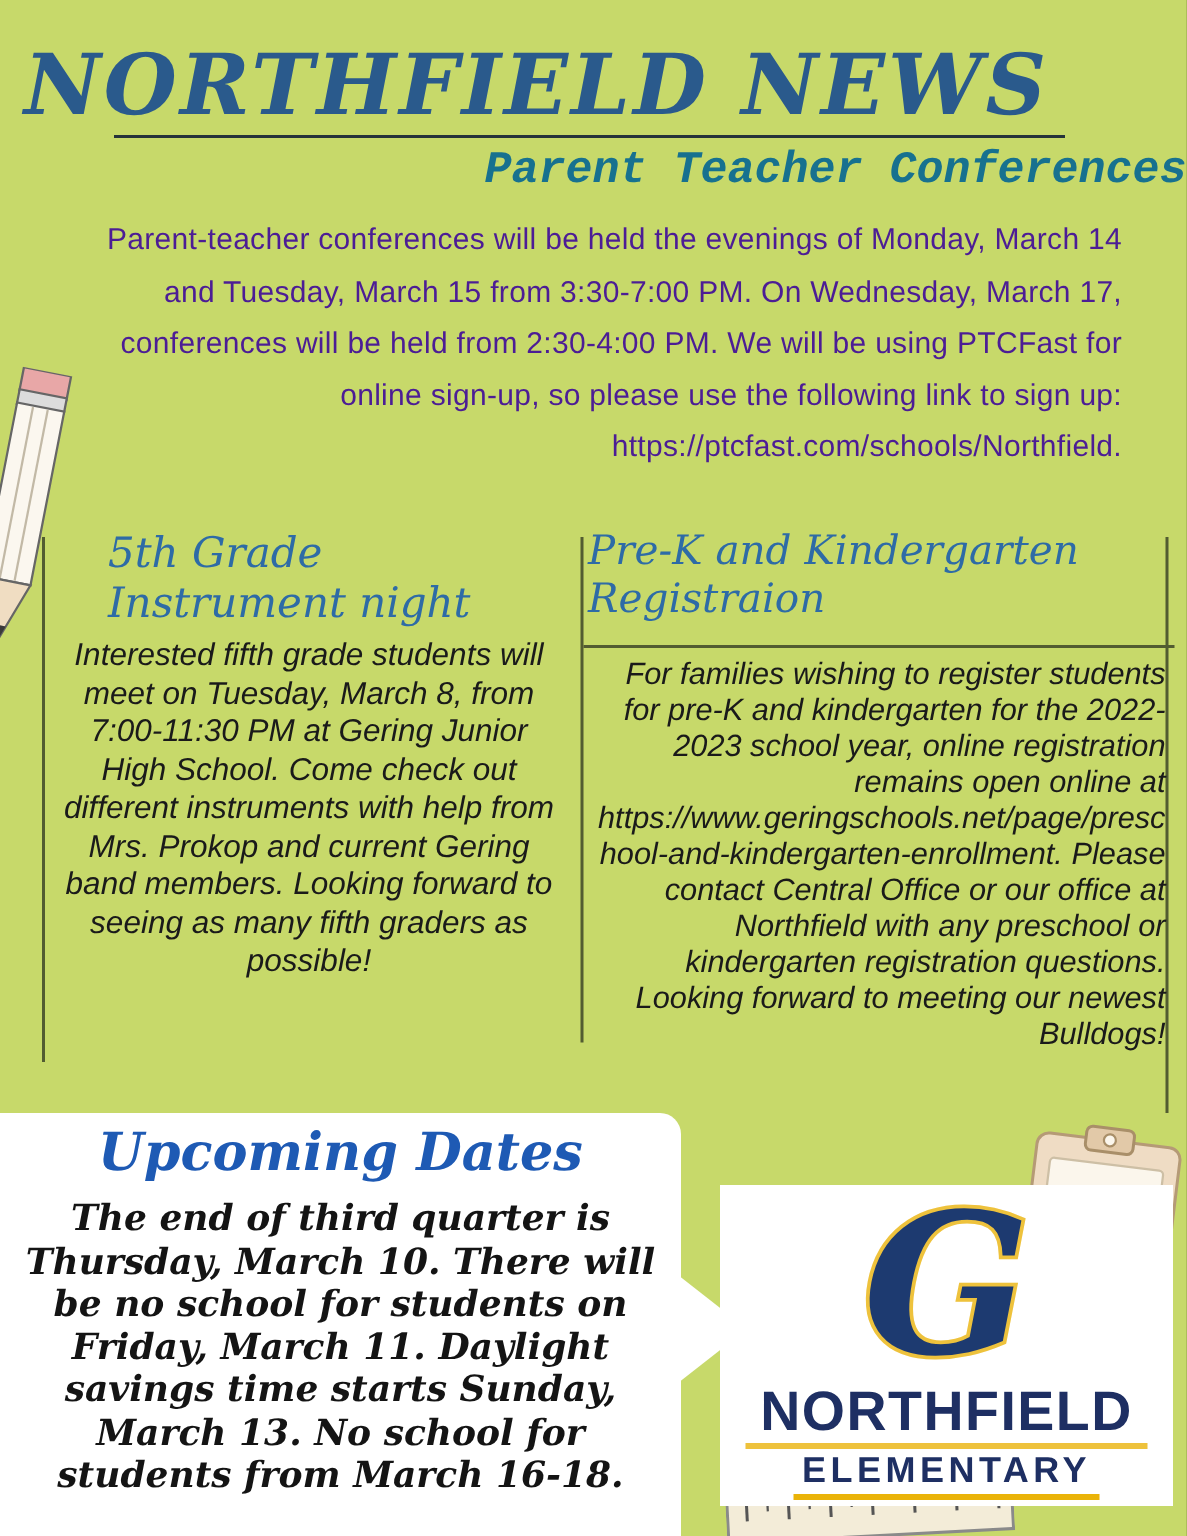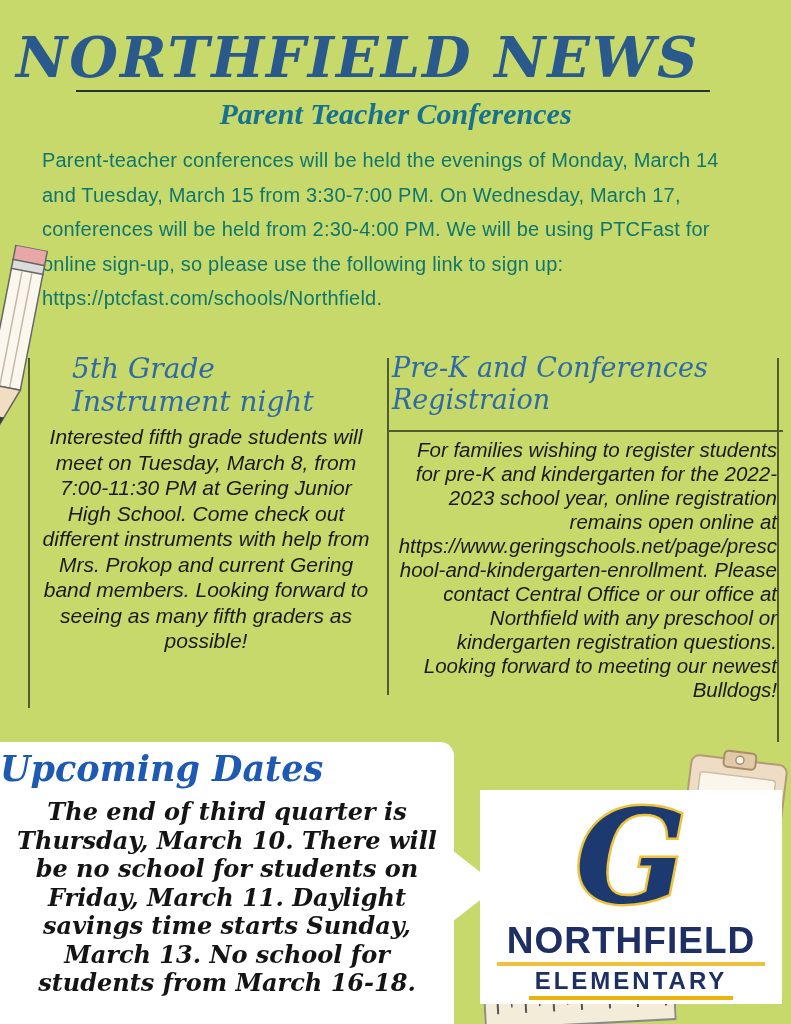--- a/index.html
+++ b/index.html
@@ -14,28 +14,28 @@
     position:absolute; top:24px; left:16px; width:100%;
     text-align:left;
     font-family:"DejaVu Serif", serif; font-style:italic; font-weight:bold;
     font-size:56px; letter-spacing:2px; color:#2a5a8c;
   }
   .title-rule {
     position:absolute; top:90px; left:76px; width:634px; height:2px;
     background:#25333a;
   }
   .subtitle {
-    position:absolute; top:97px; left:0; width:100%; text-align:center;
-    font-family:Liberation Serif, serif; font-style:italic; font-weight:bold;
+    position:absolute; top:97px; left:0; width:100%; text-align:right;
+    font-family:Liberation Mono, monospace; font-style:italic; font-weight:bold;
     font-size:30px; color:#17718f;
   }
   .intro {
     position:absolute; top:143px; left:42px; width:706px;
-    text-align:left; font-size:20px; line-height:34.5px;
-    font-weight:500; color:#0f766e; letter-spacing:.2px;
+    text-align:right; font-size:20px; line-height:34.5px;
+    font-weight:500; color:#4c1d95; letter-spacing:.2px;
   }
   
   .vline { position:absolute; width:2px; background:#525c31; }
   .vline.left   { left:28px;  top:358px; height:350px; }
   .vline.center { left:387px; top:358px; height:337px; }
   .vline.right  { left:777px; top:358px; height:384px; }
   .hline-right  { position:absolute; left:389px; top:430px; width:394px; height:2px; background:#525c31; }
   
   .col-heading {
     position:absolute;
@@ -54,21 +54,21 @@
   .upcoming-box {
     position:absolute; left:0; top:742px; width:454px; height:282px;
     background:#ffffff; border-radius:0 14px 0 0; z-index:2;
   }
   .bubble-tail {
     position:absolute; left:452px; top:850px; width:0; height:0; z-index:2;
     border-top:36px solid transparent; border-bottom:36px solid transparent;
     border-left:46px solid #ffffff;
   }
   .upcoming-heading {
-    position:absolute; top:6px; left:0; width:100%; 
+    position:absolute; top:6px; left:0; width:100%; text-align:center;
     font-family:"DejaVu Serif", serif; font-style:italic; font-weight:bold;
     font-size:35px; color:#1e5ab4;
   }
   .upcoming-body {
     position:absolute; top:56px; left:6px; width:442px; text-align:center;
     font-family:"DejaVu Serif", serif; font-style:italic; font-weight:bold;
     font-size:24px; line-height:28.5px; color:#141414;
   }
   
   .logo-box {
@@ -102,21 +102,21 @@
   <p class="intro">Parent-teacher conferences will be held the evenings of Monday, March 14 and Tuesday, March 15 from 3:30-7:00 PM.  On Wednesday, March 17, conferences will be held from 2:30-4:00 PM.  We will be using PTCFast for online sign-up, so please use the following link to sign up:  https://ptcfast.com/schools/Northfield.</p>
 
   <div class="vline left"></div>
   <div class="vline center"></div>
   <div class="vline right"></div>
   <div class="hline-right"></div>
 
   <h2 class="col-heading left">5th Grade Instrument night</h2>
   <p class="col-body left">Interested fifth grade students will meet on Tuesday, March 8, from 7:00-11:30 PM at Gering Junior High School.  Come check out different instruments with help from Mrs. Prokop and current Gering band members. Looking forward to seeing as many fifth graders as possible!</p>
 
-  <h2 class="col-heading right">Pre-K and Conferences Registraion</h2>
+  <h2 class="col-heading right">Pre-K and Kindergarten Registraion</h2>
   <p class="col-body right">For families wishing to register students for pre-K and kindergarten for the 2022-2023 school year, online registration remains open online at https://www.geringschools.net/page/preschool-and-kindergarten-enrollment. Please contact Central Office or our office at Northfield with any preschool or kindergarten registration questions.  Looking forward to meeting our newest Bulldogs!</p>
 
   <svg class="pencil" width="62" height="196" viewBox="0 0 62 196">
     <rect x="15" y="0" width="32" height="16" fill="#e8a7a7" stroke="#666" stroke-width="1.5"></rect>
     <rect x="15" y="15" width="32" height="10" fill="#dcdcdc" stroke="#666" stroke-width="1.5"></rect>
     <rect x="15" y="24" width="32" height="118" fill="#fbf7ef" stroke="#666" stroke-width="1.5"></rect>
     <line x1="26" y1="25" x2="26" y2="141" stroke="#c2b9a6" stroke-width="1.5"></line>
     <line x1="36" y1="25" x2="36" y2="141" stroke="#c2b9a6" stroke-width="1.5"></line>
     <polygon points="15,142 47,142 31,186" fill="#f0ddc2" stroke="#666" stroke-width="1.5"></polygon>
     <polygon points="26,172 36,172 31,186" fill="#3a3a3a"></polygon>

